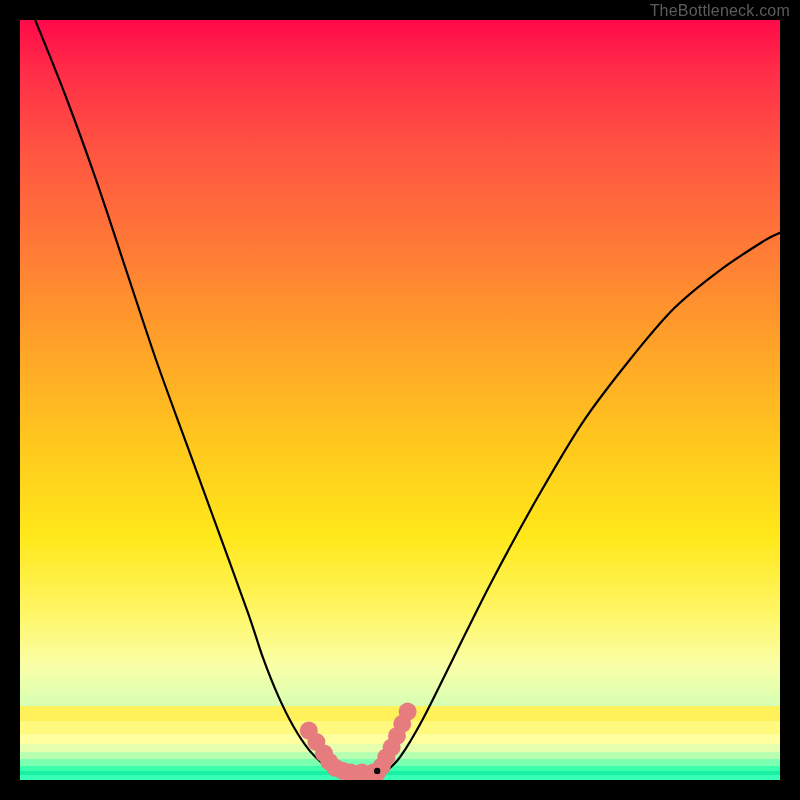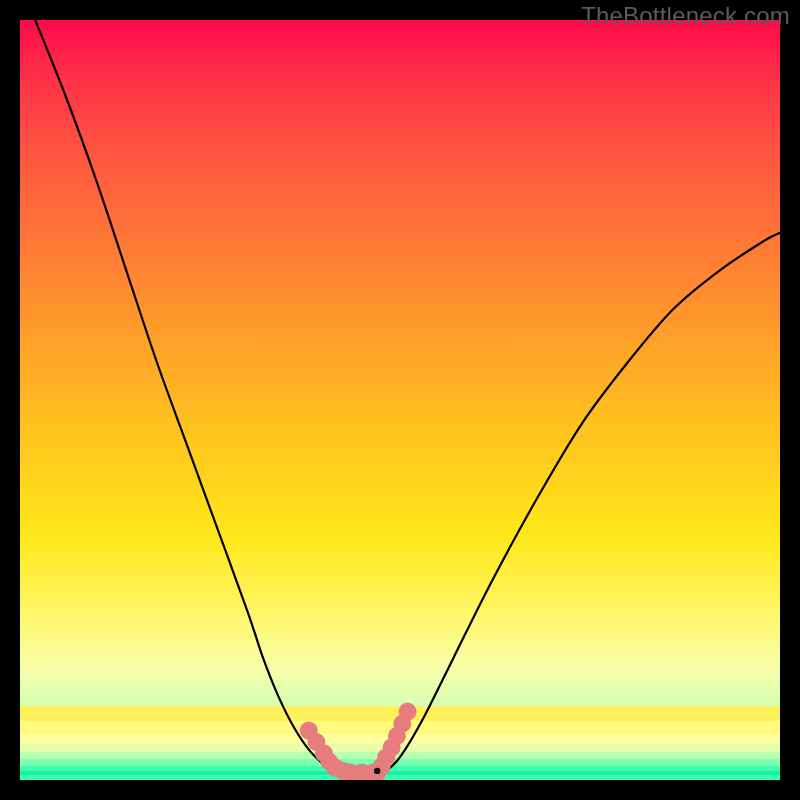--- a/index.html
+++ b/index.html
@@ -44,21 +44,21 @@
     );
   }
   .band {
     position: absolute;
     left: 0;
     width: 100%;
   }
   .watermark {
     position: absolute;
     color: #5c5c5c;
-    font-size: 24px;
+    font-size: 16px;
     font-weight: 500;
     letter-spacing: 0.2px;
   }
   svg {
     position: absolute;
     left: 0;
     top: 0;
   }
 </style>
 </head>

